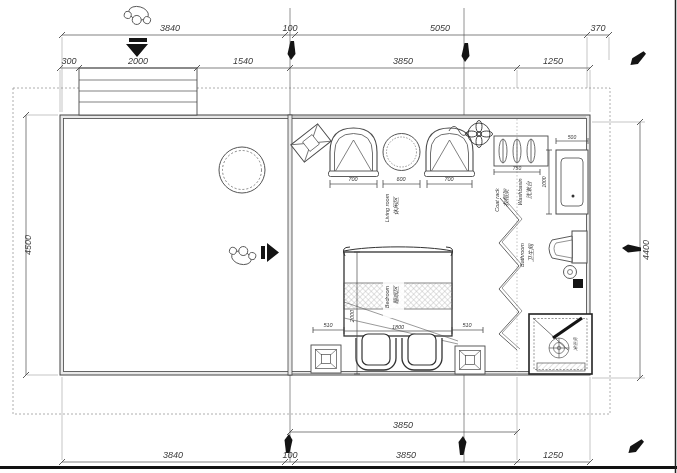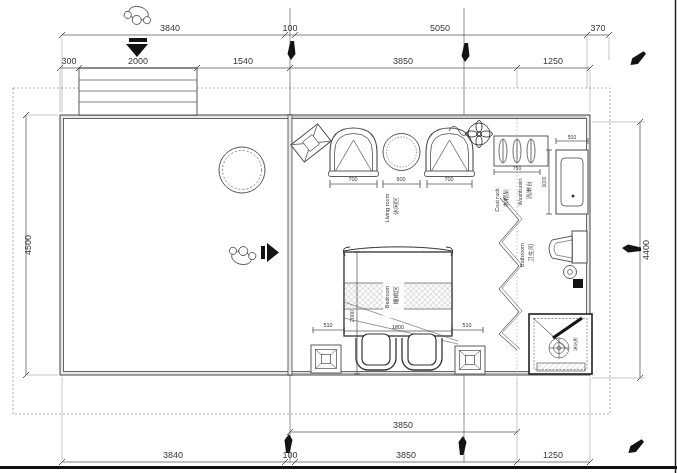--- a/index.html
+++ b/index.html
@@ -1,17 +1,17 @@
 <!DOCTYPE html>
 <html><head>
 <meta charset="utf-8">
 <style>
   html,body{margin:0;padding:0;background:#fff;}
   .canvas{position:relative;width:677px;height:473px;background:#ffffff;overflow:hidden;
-          font-family:"Liberation Sans",sans-serif;}
+          font-family:"Liberation Sans",sans-serif;font-style:italic;}
   svg text{font-family:"Liberation Sans",sans-serif;fill:#3a3a3a;}
   .dim{font-size:9px;}
   .dimsmall{font-size:5.5px;}
   .dimtiny{font-size:5px;}
   .lblzh{font-size:6px;}
   .lblen{font-size:5.5px;}
 </style>
 </head>
 <body>
 

